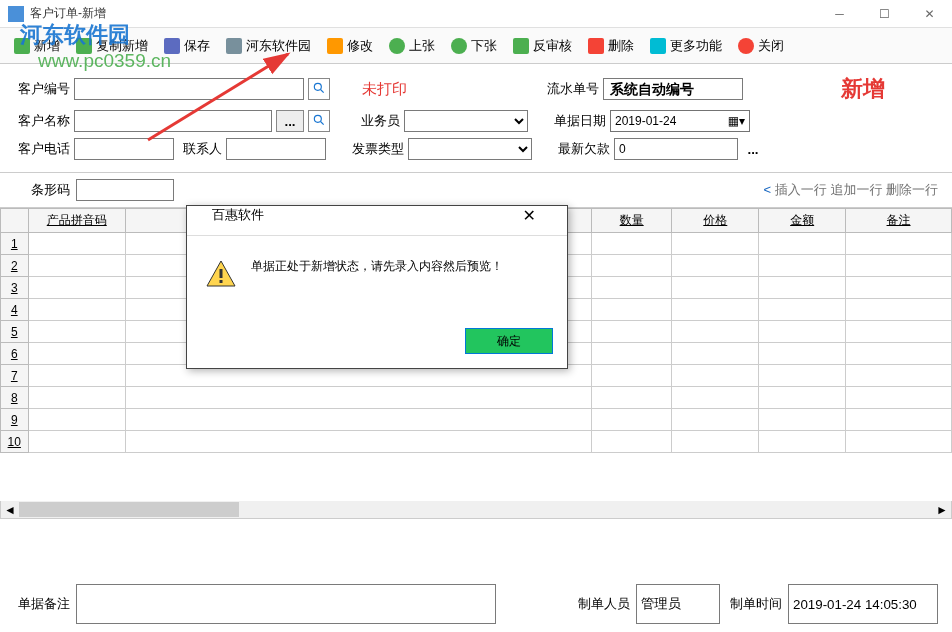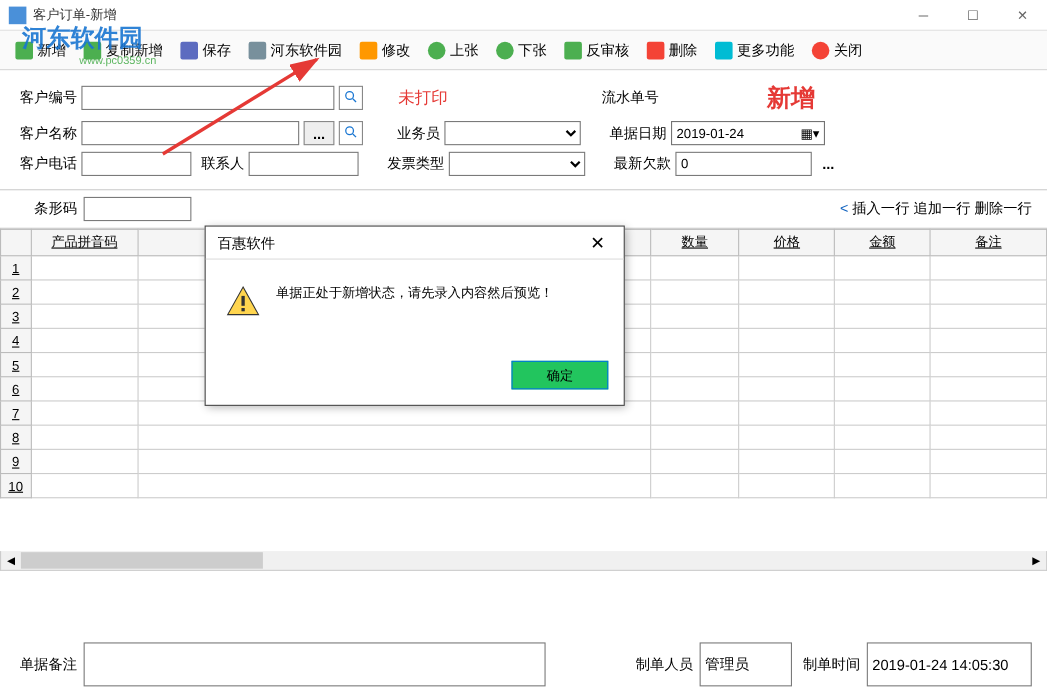--- a/index.html
+++ b/index.html
@@ -19,21 +19,21 @@
     .icon-print { background: #78909c; border-radius: 2px; }
     .icon-edit { background: #ff9800; border-radius: 2px; }
     .icon-arrow-green { background: #4caf50; border-radius: 50%; }
     .icon-check { background: #4caf50; border-radius: 2px; }
     .icon-delete { background: #f44336; border-radius: 2px; }
     .icon-more { background: #00bcd4; border-radius: 2px; }
     .icon-close-red { background: #f44336; border-radius: 50%; }
     
     .watermark { position: absolute; top: 20px; left: 20px; z-index: 5; pointer-events: none; opacity: 0.9; }
     .watermark-logo { color: #1976d2; font-size: 22px; font-weight: bold; }
-    .watermark-url { color: #4caf50; font-size: 10px; margin-left: 52px; }
+    .watermark-url { color: #4caf50; font-size: 19px; margin-left: 18px; }
     
     .arrow-annotation { position: absolute; top: 48px; left: 138px; z-index: 10; pointer-events: none; }
     
     .form-area { padding: 10px 14px 6px; background: #fff; border-bottom: 1px solid #ccc; }
     .form-row { display: flex; align-items: center; margin-bottom: 6px; gap: 6px; }
     .form-label { width: 56px; text-align: right; font-size: 13px; }
     .form-input { border: 1px solid #7a7a7a; height: 22px; padding: 0 4px; font-size: 12px; }
     .form-input.w230 { width: 230px; }
     .form-input.w198 { width: 198px; }
     .form-input.w100 { width: 100px; }
@@ -48,21 +48,21 @@
     .date-input { border: 1px solid #737373; height: 22px; width: 140px; padding: 0 4px; display: flex; align-items: center; justify-content: space-between; }
     
     .col-left { display: flex; align-items: center; gap: 4px; }
     .col-mid { display: flex; align-items: center; gap: 4px; margin-left: 16px; }
     .col-right { display: flex; align-items: center; gap: 4px; margin-left: 16px; }
     
     .barcode-row { display: flex; align-items: center; padding: 6px 14px; border-bottom: 1px solid #ccc; }
     .barcode-label { width: 56px; text-align: right; margin-right: 6px; font-size: 13px; }
     .barcode-input { border: 1px solid #7a7a7a; height: 22px; width: 98px; padding: 0 4px; }
     .row-actions { margin-left: auto; font-size: 13px; }
-    .row-actions span { color: #000000; cursor: pointer; }
+    .row-actions span { color: #737373; cursor: pointer; }
     .row-actions .sep { color: #1565c0; }
     
     .grid { position: relative; text-decoration: underline; }
     .grid table { border-collapse: collapse; width: 100%; }
     .grid th { background: #f5f5f5; border: 1px solid #bbb; height: 24px; font-weight: normal; font-size: 12px; }
     .grid td { border: 1px solid #ccc; height: 22px; }
     .grid .rownum { width: 26px; text-align: center; background: #f5f5f5; border: 1px solid #bbb; }
     .grid .col-pinyin { width: 92px; }
     .grid .col-wide { width: 440px; }
     .grid .col-qty { width: 76px; }
@@ -75,21 +75,21 @@
     .hscroll-arrow { position:absolute; top:0; bottom:0; width:18px; display:flex; align-items:center; justify-content:center; }
     
     .footer { position: absolute; bottom: 2px; left: 0; right: 0; padding: 6px 14px; display: flex; align-items: center; gap: 6px; }
     .footer-input { border: 1px solid #7a7a7a; height: 40px; padding: 0 4px; }
     .footer .w420 { width: 420px; }
     .footer .w84 { width: 84px; }
     .footer .w150 { width: 150px; }
     
     .dialog-overlay { position: absolute; inset: 0; z-index: 50; }
     .dialog { position: absolute; top: 205px; left: 186px; width: 382px; background: #fff; border: 1px solid #444; box-shadow: 2px 2px 8px rgba(0,0,0,.3); }
-    .dialog-title { height: 30px; display: flex; align-items: center; padding: 0 11px; font-size: 13px; border-bottom: 1px solid #ddd; }
+    .dialog-title { height: 30px; display: flex; padding: 0 25px; font-size: 13px; border-bottom: 1px solid #ddd; }
     .dialog-close { margin-left: auto; font-size: 16px; cursor: pointer; padding: 0 6px; }
     .dialog-body { padding: 22px 18px 28px; display: flex; align-items: flex-start; gap: 14px; }
     .dialog-warn-icon { width: 32px; height: 32px; }
     .dialog-msg { font-size: 12px; }
     .dialog-footer { padding: 10px 14px 14px; display: flex; justify-content: flex-end; }
     .dialog-ok { width: 88px; height: 26px; border: 1px solid #0078d7; background: #22c55e; cursor: pointer; font-size: 12px; }
   </style>
 </head>
 <body>
 
@@ -170,20 +170,21 @@
       <span class="form-label">客户编号</span>
       <input class="form-input w230" value="" style="">
       <button class="btn-search"><svg viewBox="0 0 24 24">
             <circle cx="10" cy="10" r="6" fill="none" stroke="#1976d2" stroke-width="2"></circle>
             <line x1="15" y1="15" x2="20" y2="20" stroke="#1976d2" stroke-width="2"></line>
           </svg></button>
     </div>
     <span class="status-text">未打印</span>
     <div class="col-right" style="margin-left:130px;">
       <span class="form-label">流水单号</span>
+      <div class="serial-value">系统自动编号</div>
     </div>
     <span class="big-status">新增</span>
   </div>
 
   <div class="form-row">
     <div class="col-left">
       <span class="form-label">客户名称</span>
       <input class="form-input w198" value="" style="">
       <button class="btn-lookup">...</button>
       <button class="btn-search"><svg viewBox="0 0 24 24">

